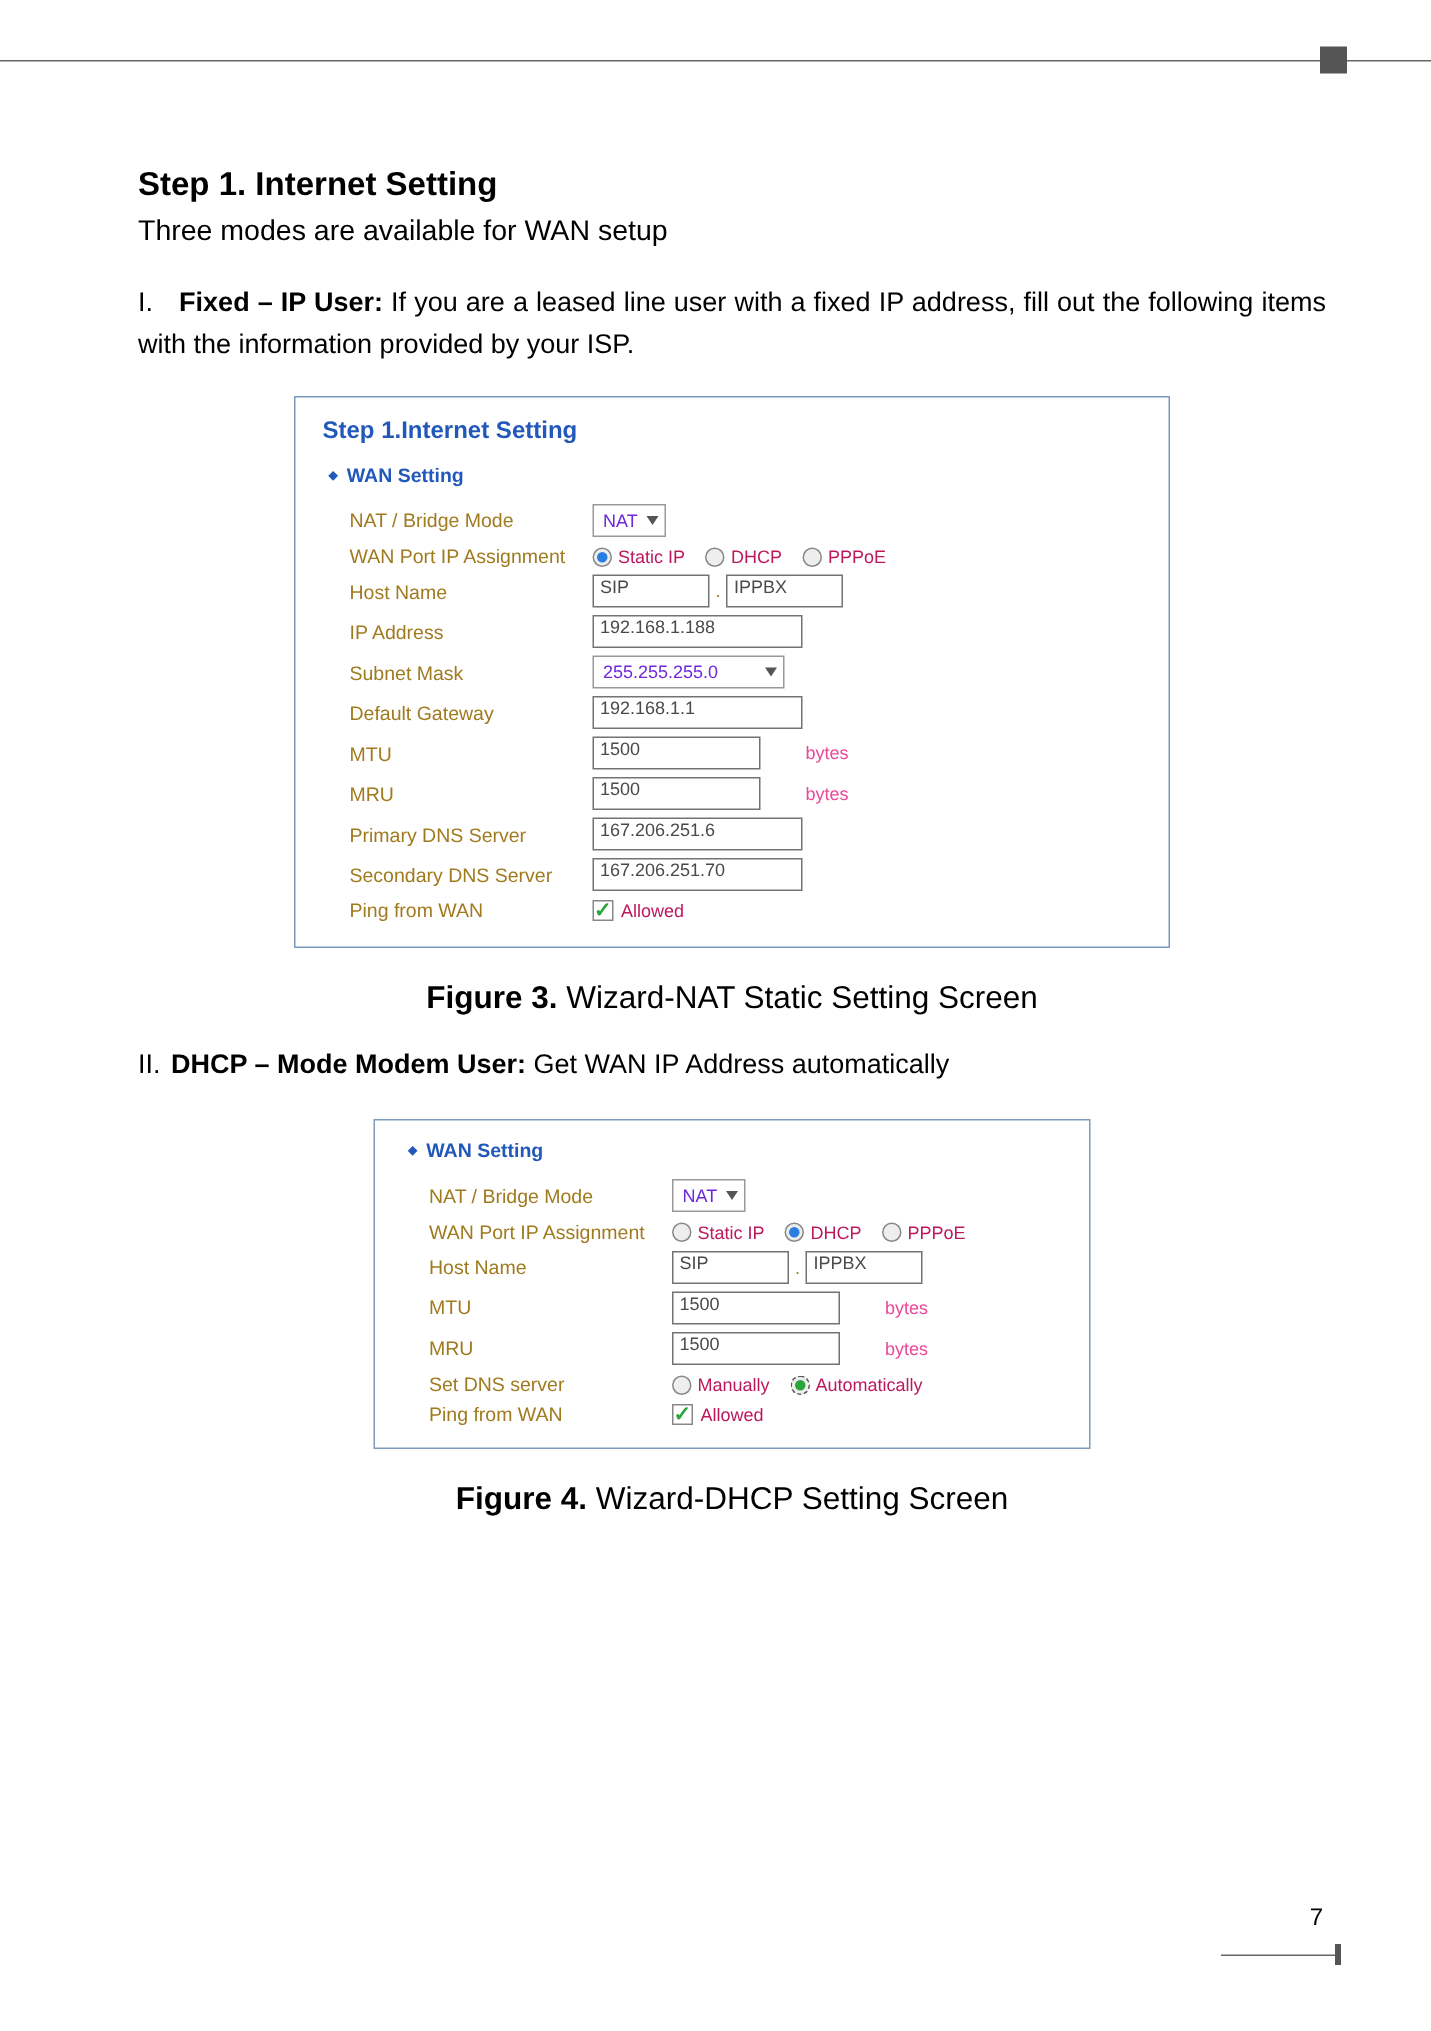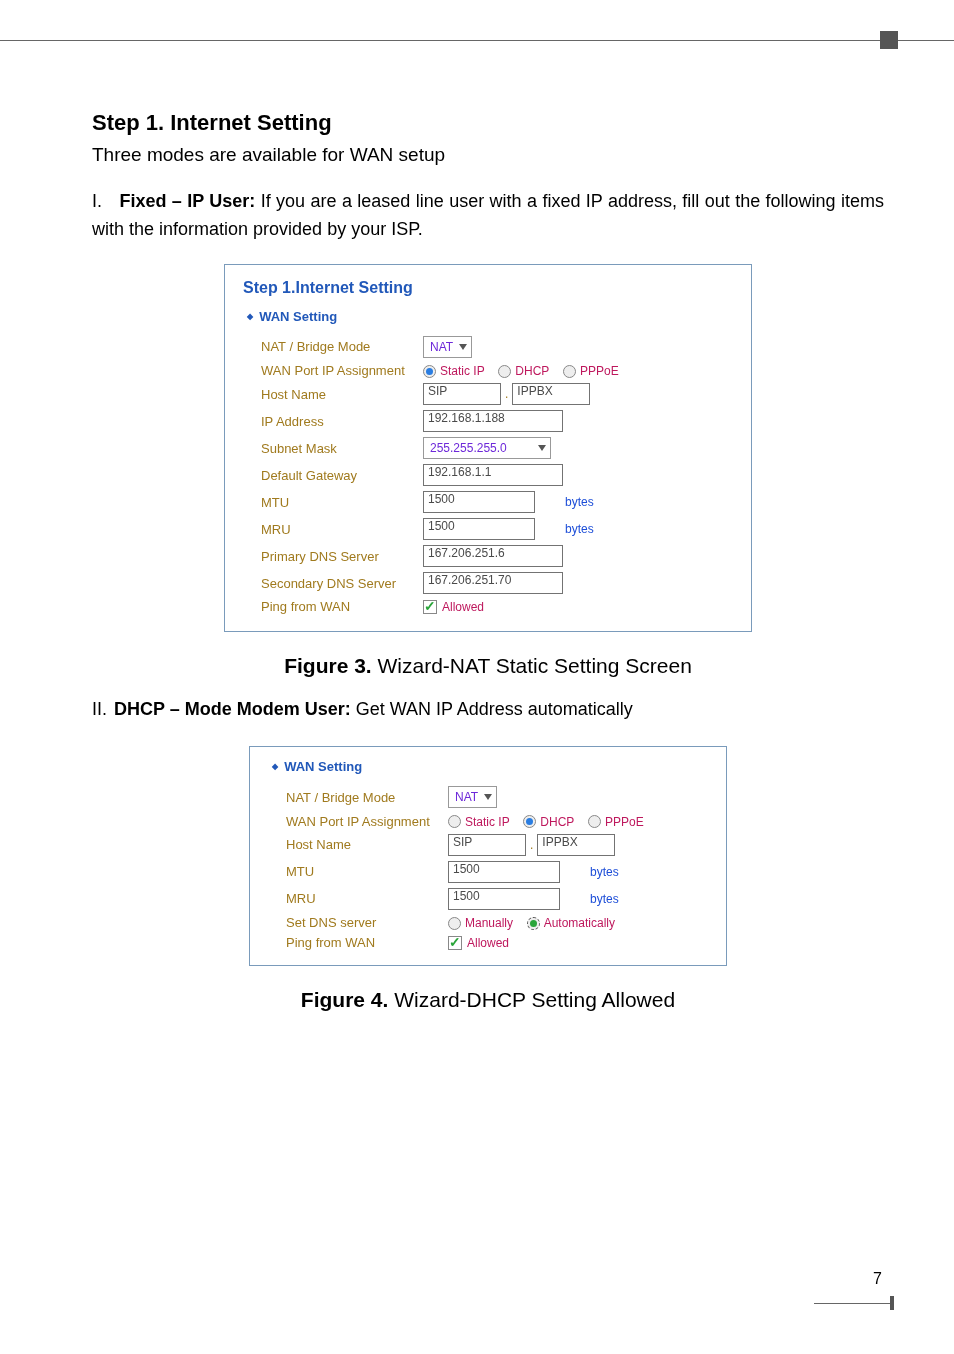--- a/index.html
+++ b/index.html
@@ -46,21 +46,21 @@
   }
   .listnum { display:inline-block; width: 22px; }
   .panel {
     margin: 0 auto;
     border: 1px solid #7a9bbb;
     background: #fff;
     font-family: Verdana, Arial, sans-serif;
     color: #a07a1e;
     position: relative;
   }
-  .panel.p1 { width: 528px; padding: 10px 0 12px 18px; }
+  .panel.p1 { width: 584px; padding: 10px 0 12px 18px; }
   .panel.p2 { width: 478px; padding: 8px 14px 10px 18px; }
   .panel-title {
     color: #2158b9;
     font-weight: bold;
     font-size: 16px;
     margin: 4px 0 12px 0;
   }
   .panel-sub {
     color: #2158b9;
     font-weight: bold;
@@ -131,21 +131,21 @@
   .rlabel { font-size: 12px; color: #be185d; margin-right: 10px; vertical-align: middle;}
   .cb {
     width: 14px; height: 14px; border: 1px solid #888;
     display: inline-block; margin-right: 5px; vertical-align: middle;
     position: relative; background:#fff;
   }
   .cb.checked::after {
     content: "\2713"; position: absolute; left: 0px; top: -3px;
     font-size: 14px; color: #2aa53a; font-weight: bold;
   }
-  .unit { font-size: 12px; color:#1d4ed8; margin-left: 30px; text-align: right;}
+  .unit { font-size: 12px; color:#ec4899; margin-left: 30px; text-align: right;}
   .dot { font-size:12px; color:#a07a1e; margin: 0 4px; }
   .caption {
     text-align: center;
     font-size: 21px;
     margin: 22px 0 18px 0;
   }
   .caption b { font-weight: bold; }
 
   .footer {
     position: absolute;
@@ -309,21 +309,21 @@
     </div>
 
     <div class="row">
       <div class="lab">Ping from WAN</div>
       <span class="cb checked"></span>
       <span class="rlabel">Allowed</span>
     </div>
   </div>
 
   <div class="caption">
-    <b>Figure 4.</b><span>  Wizard-DHCP Setting Allowed</span>
+    <b>Figure 4.</b><span>  Wizard-DHCP Setting Screen</span>
   </div>
 
 </div>
 
 <div class="footer">
   <div class="pagenum">7</div>
   <div class="line"></div>
   <div class="tick"></div>
 </div>
 

